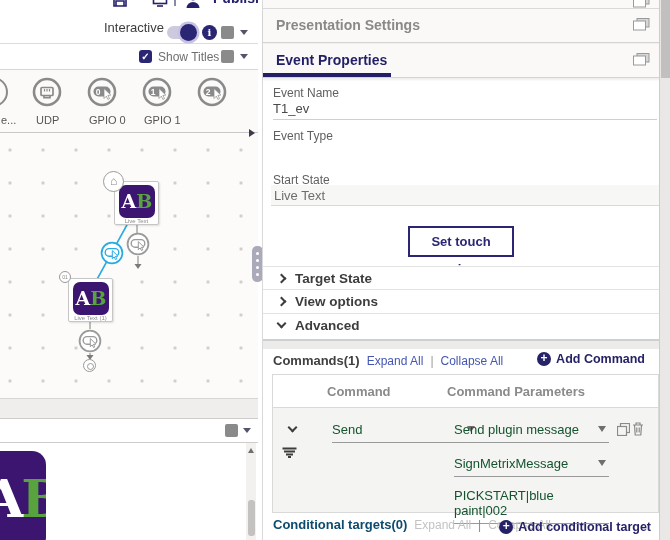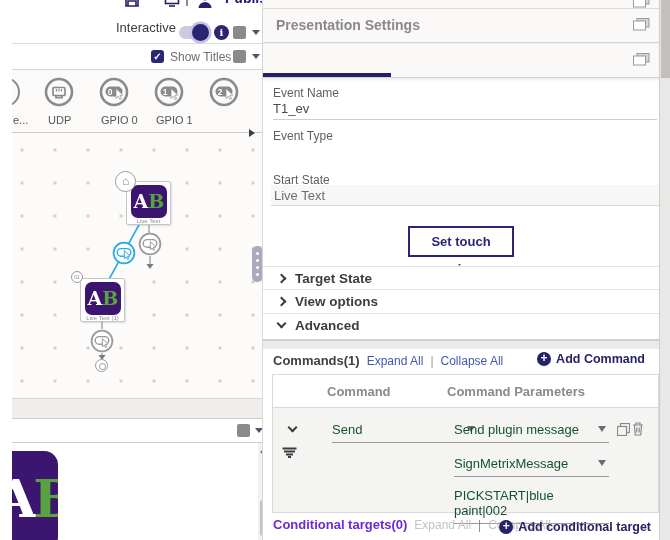--- a/index.html
+++ b/index.html
@@ -2,21 +2,21 @@
 <html><head>
 <meta charset="utf-8">
 <style>
   * { margin:0; padding:0; box-sizing:border-box; }
   html,body { width:670px; height:540px; overflow:hidden; background:#fff;
               font-family:"Liberation Sans", sans-serif; }
   #root { position:relative; width:670px; height:540px; background:#fff; overflow:hidden; }
   .abs { position:absolute; }
 
   
-  #left-panel { left:12px; top:0; width:258px; height:492px; background:#fff; }
+  #left-panel { left:0; top:0; width:258px; height:492px; background:#fff; }
   #top-toolbar { left:0; top:0; width:258px; height:11px; overflow:hidden; background:#fff; }
   #top-toolbar-inner { position:absolute; left:0; top:-10px; height:22px; width:258px; color:#24206b; }
   #publish-label { position:absolute; left:213px; top:0; font-size:14px; font-weight:bold; color:#24206b; }
 
   #interactive-row { left:0; top:11px; width:258px; height:33px; background:#fff; border-bottom:1px solid #dcdcdc; }
   #titles-row { left:0; top:44px; width:258px; height:26px; background:#fff; border-bottom:1px solid #d6d6d6; }
   .row-label { font-size:13px; color:#3d3d3d; }
   .row-label-sm { font-size:12px; color:#6e6e6e; }
 
   .toggle-track { width:30px; height:13px; border-radius:7px; background:#cdcade; }
@@ -123,21 +123,21 @@
   #cmd-table { position:absolute; left:9px; top:374px; width:387px; height:139px;
                border:1px solid #d9d9d9; background:#f4f4f3; }
   #cmd-table-head { position:absolute; left:0; top:0; width:100%; height:33px; background:#fff;
                     border-bottom:1px solid #d9d9d9; }
   .th { position:absolute; top:9px; font-size:13px; font-weight:bold; color:#8a8a8a; }
   .dd { position:absolute; border-bottom:1px solid #9a9a9a; font-size:13px; color:#14532d; padding-bottom:5px; }
   .dd .tri-down { position:absolute; right:3px; top:4px; border-top-color:#6e6e6e;
                   border-left-width:4.5px; border-right-width:4.5px; border-top-width:6px; }
 
   #conditional-row { position:absolute; left:10px; top:517px; display:flex; align-items:baseline; gap:7px; }
-  .cond-title { font-size:13px; font-weight:bold; color:#6d28d9; }
+  .cond-title { font-size:13px; font-weight:bold; color:#0c4a6e; }
 
   #right-edge-strip { left:659px; top:0; width:11px; height:540px; background:#eae8e7; border-left:1px solid #cfcdcc; }
   #right-edge-thumb { position:absolute; left:1px; top:0; width:9px; height:78px; background:#c2c0bf; }
 
   svg { display:block; }
 </style>
 </head>
 <body>
 
 <div id="root">
@@ -290,20 +290,21 @@
 
     <div id="header-presentation" class="rp-header" style="top:9px;">
       <span class="title">Presentation Settings</span>
       <svg class="win-icon" width="17" height="13" viewBox="0 0 17 13">
         <rect x="4" y="0.5" width="12" height="8.5" fill="#d6d6d6" stroke="#9a9a9a"></rect>
         <rect x="0.5" y="3" width="12" height="9" fill="#fff" stroke="#9a9a9a"></rect>
       </svg>
     </div>
 
     <div id="header-event" class="rp-header" style="top:44px;">
+      <span class="title">Event Properties</span>
       <div id="ep-underline"></div>
       <svg class="win-icon" width="17" height="13" viewBox="0 0 17 13">
         <rect x="4" y="0.5" width="12" height="8.5" fill="#d6d6d6" stroke="#9a9a9a"></rect>
         <rect x="0.5" y="3" width="12" height="9" fill="#fff" stroke="#9a9a9a"></rect>
       </svg>
     </div>
 
     <span class="form-label" style="top:86px;">Event Name</span>
     <div class="form-value underline-input" style="top:101px;">T1_ev</div>
 

